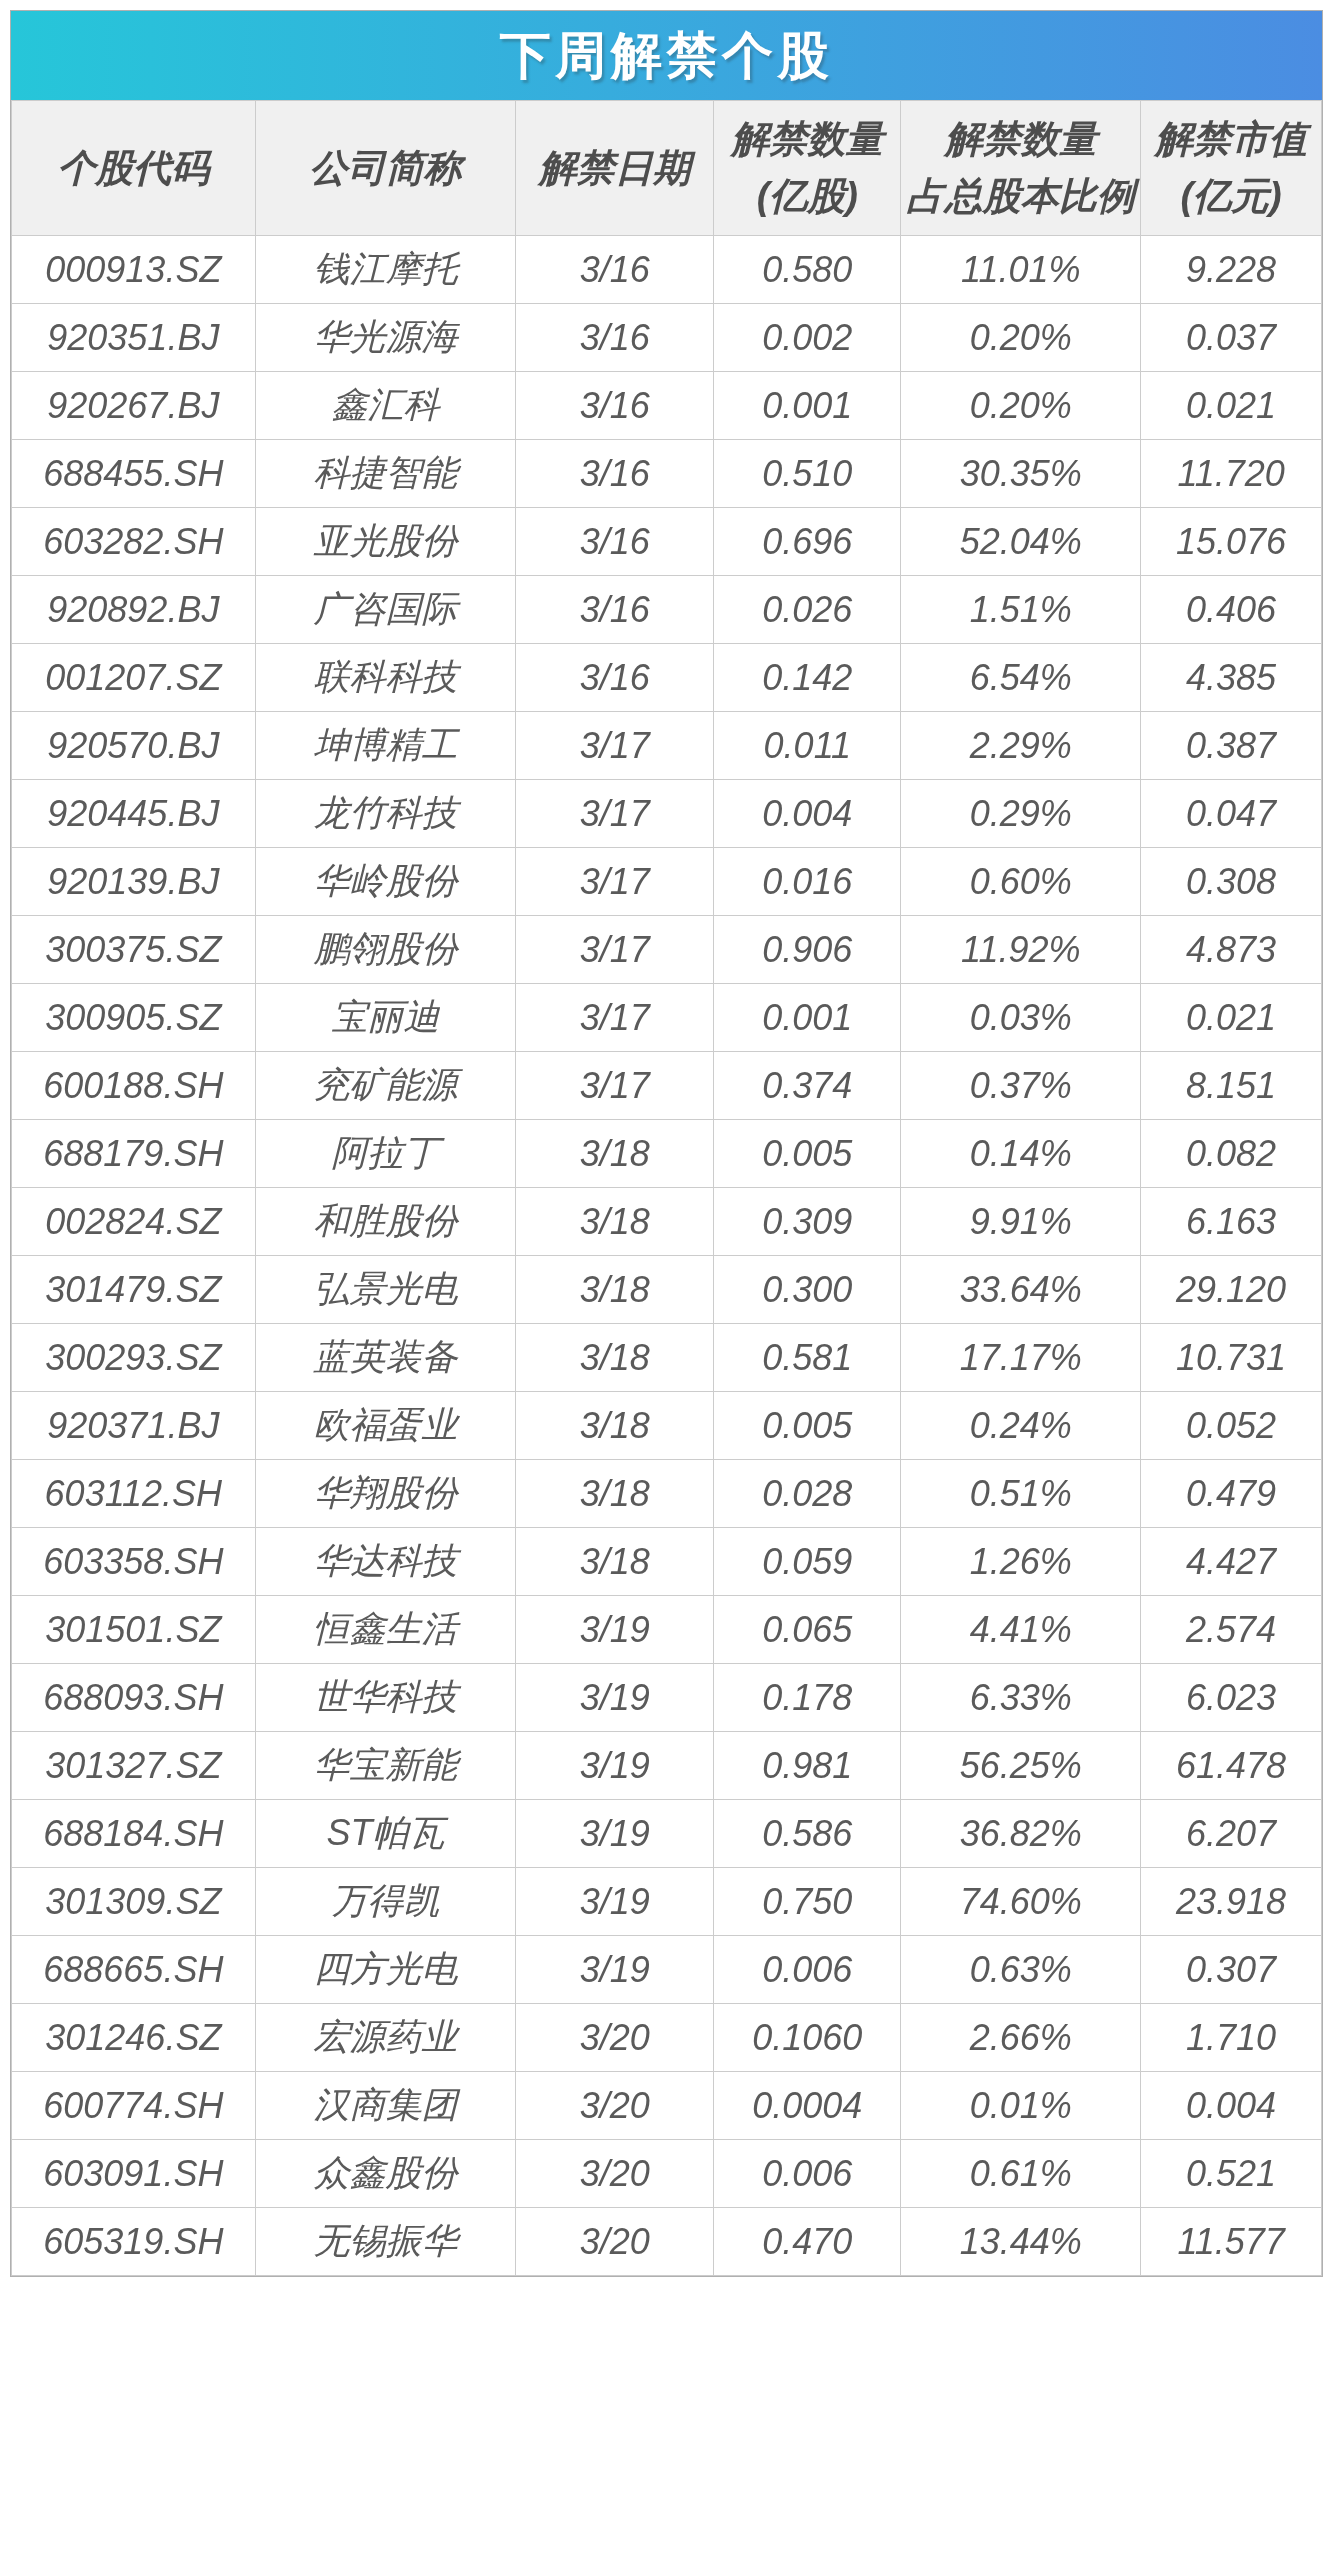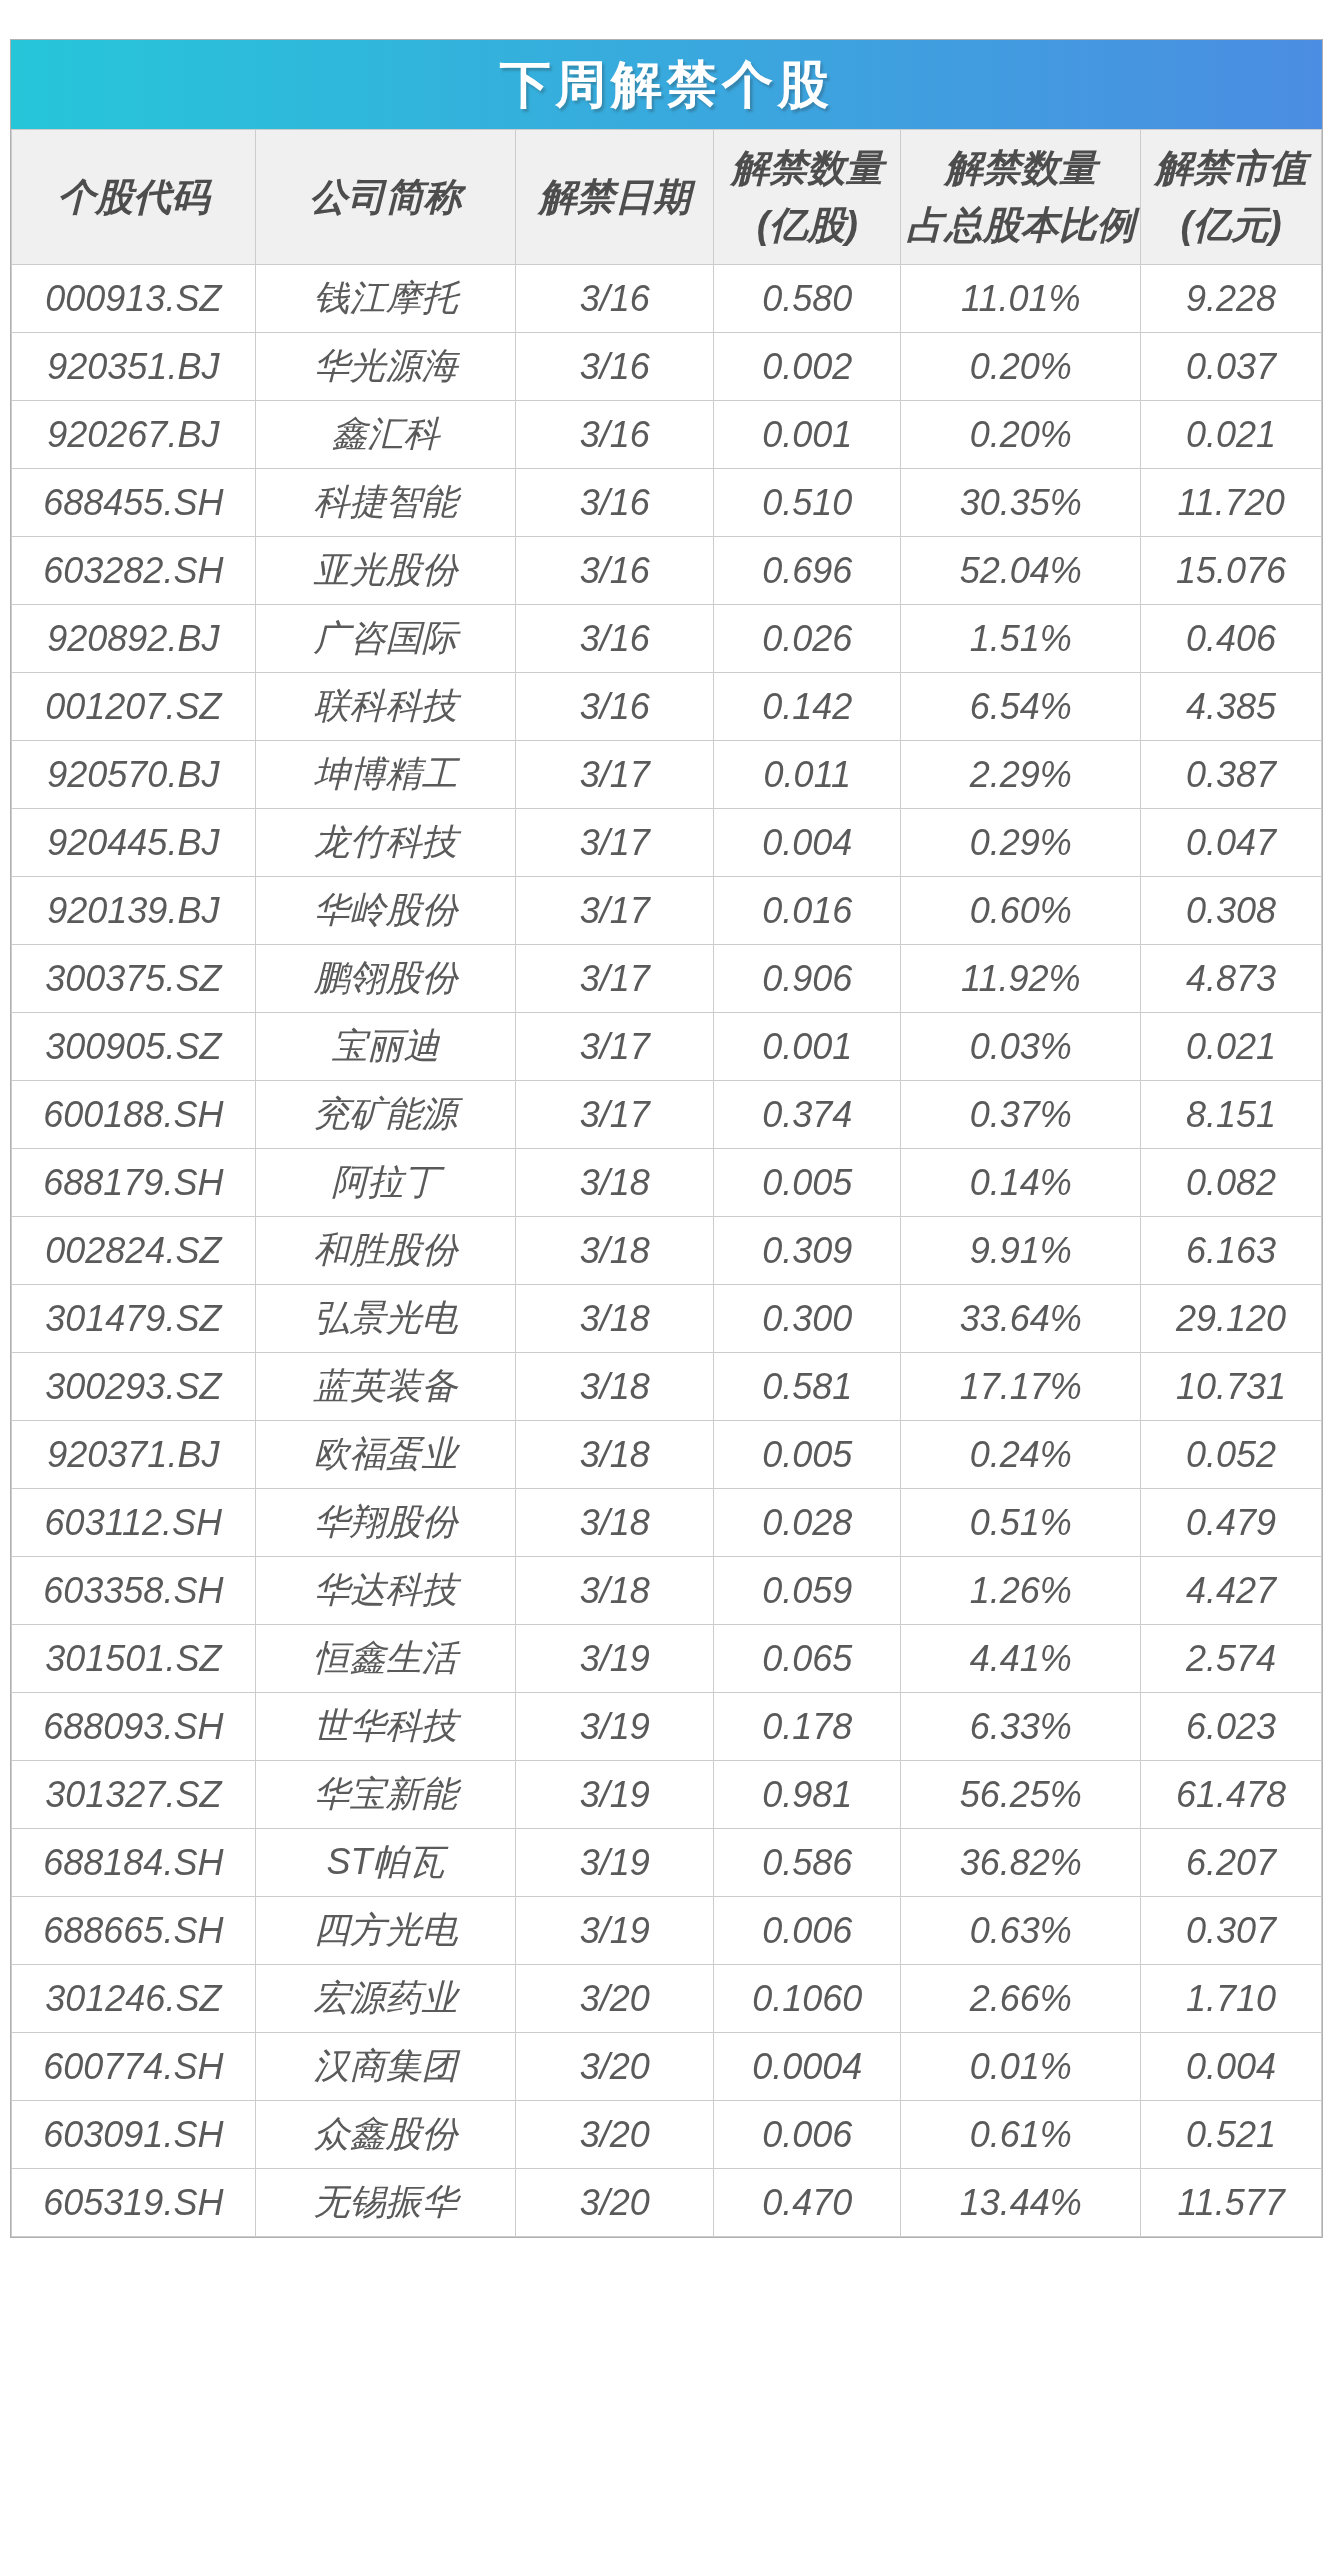--- a/index.html
+++ b/index.html
@@ -19,21 +19,20 @@
     font-family:"Liberation Sans","DejaVu Sans",sans-serif;
     position:relative;
   }
   .panel{
     position:absolute;
     left:10px;top:10px;
     width:1313px;
     border:1.5px solid var(--border-outer);
     background:#ffffff;
     box-sizing:border-box;
-    margin-top:29px;
   }
   .titlebar{
     height:89px;
     background:linear-gradient(90deg,var(--grad-left) 0%,var(--grad-right) 100%);
     display:flex;align-items:center;justify-content:center;
   }
   .titlebar .title-text{
     color:var(--title-text);
     font-size:51px;
     font-weight:bold;
@@ -292,20 +291,28 @@
         </tr>
         <tr>
           <td>688184.SH</td>
           <td>ST帕瓦</td>
           <td>3/19</td>
           <td>0.586</td>
           <td>36.82%</td>
           <td>6.207</td>
         </tr>
         <tr>
+          <td>301309.SZ</td>
+          <td>万得凯</td>
+          <td>3/19</td>
+          <td>0.750</td>
+          <td>74.60%</td>
+          <td>23.918</td>
+        </tr>
+        <tr>
           <td>688665.SH</td>
           <td>四方光电</td>
           <td>3/19</td>
           <td>0.006</td>
           <td>0.63%</td>
           <td>0.307</td>
         </tr>
         <tr>
           <td>301246.SZ</td>
           <td>宏源药业</td>

